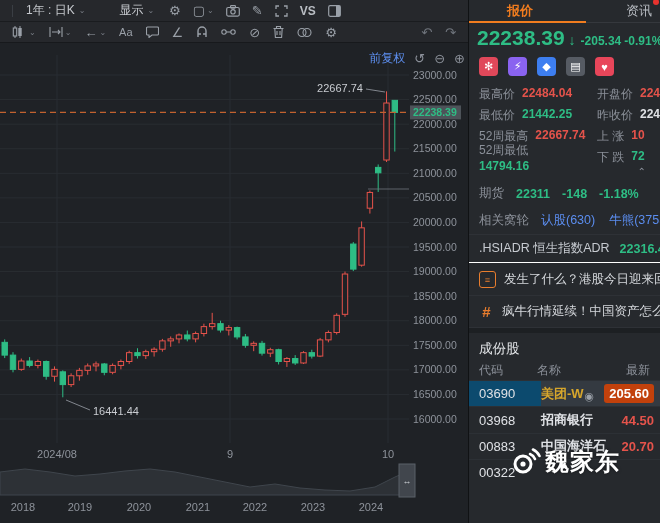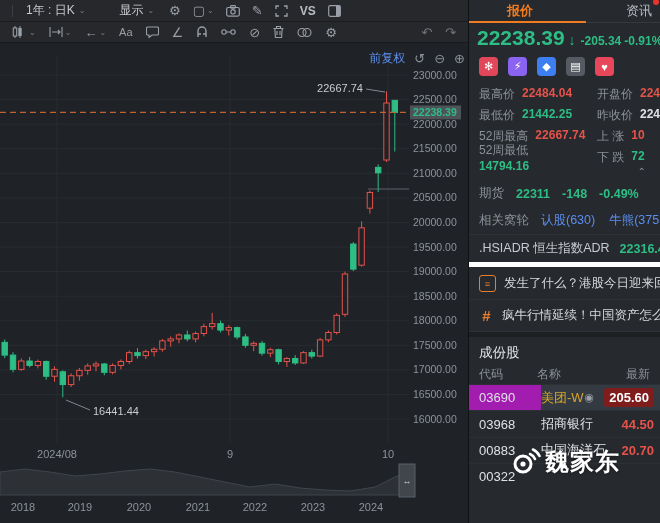--- a/index.html
+++ b/index.html
@@ -50,42 +50,42 @@
   .srow{display:flex;height:21px;align-items:center;font-size:12px;white-space:nowrap;}
   .spl{width:118px;display:flex;flex:none;}
   .slabel{color:#8b9099;margin-right:7px;}
   .sval{font-weight:bold;}
   .c-red{color:#e5534b}.c-green{color:#2ebd85}.c-white{color:#dfe1e5}
   .collapse{height:12px;text-align:right;padding-right:14px;color:#8b9099;font-size:10px;line-height:8px;flex:none;cursor:pointer;}
   .inforow{height:27px;display:flex;align-items:center;padding:0 10px;font-size:12.5px;white-space:nowrap;flex:none;}
   .inforow .lbl{color:#8b9099;margin-right:12px;}
   .grn{color:#2ebd85;font-weight:bold;}
   .blue{color:#5b8def;}
-  .adr{border-top:1px solid #2e3136;border-bottom:5px solid #ffffff;color:#c6cad0;text-align:right;}
+  .adr{border-top:1px solid #2e3136;border-bottom:1px solid #ffffff;color:#c6cad0;text-align:right;}
   .adr .v{margin-left:10px;}
   .newsrow{height:31px;display:flex;align-items:center;padding:0 10px;gap:8px;border-bottom:1px solid #2e3136;
            font-size:12.5px;color:#d6d9dd;white-space:nowrap;overflow:hidden;flex:none;cursor:pointer;}
   .nicon1{width:15px;height:15px;border:1.5px solid #e87d2e;border-radius:3px;color:#e87d2e;font-size:9px;
           display:flex;align-items:center;justify-content:center;flex:none;}
   .nicon2{color:#e87d2e;font-size:15px;font-weight:bold;width:15px;text-align:center;flex:none;}
   .gapband{height:5px;background:#1d2023;flex:none;}
   .ctitle{height:24px;display:flex;align-items:center;padding:4px 10px 0;font-size:13.5px;color:#e3e5e8;flex:none;}
   .thead{height:19px;display:flex;align-items:center;padding:0 10px;color:#8b9099;font-size:12px;flex:none;justify-content:center;}
   .th-name{margin-left:34px;}
   .th-last{margin-left:auto;}
   .trow{height:25.4px;display:flex;align-items:center;font-size:13px;border-top:1px solid #2c3035;
         padding:0 6px 0 0;flex:none;cursor:pointer;}
   .trow.hl{background:#343a41;}
   .tcode{width:62px;padding-left:10px;color:#dfe1e5;flex:none;align-self:stretch;display:flex;align-items:center;}
-  .trow.hl .tcode{background:#a21caf;}
-  .tname{color:#dfe1e5;display:flex;align-items:center;gap:1px;}
+  .trow.hl .tcode{background:#0c4a6e;}
+  .tname{color:#dfe1e5;display:flex;align-items:flex-end;gap:1px;font-weight:bold;}
   .tname.yellow{color:#d6a62c;}
   .watch{color:#9aa0a8;font-size:11px;}
   .tprice{margin-left:auto;font-weight:bold;}
-  .pbadge{background:#7f1d1d;color:#fff;border-radius:3px;padding:2px 5px;}
+  .pbadge{background:#c2410c;color:#fff;border-radius:3px;padding:2px 5px;}
   .wm{position:absolute;left:48px;top:446px;display:flex;align-items:center;gap:4px;z-index:9;pointer-events:none;}
   .wm .t{font-size:24px;font-weight:bold;color:#fff;text-shadow:0 0 3px rgba(0,0,0,.6);letter-spacing:1px;}
   svg text{font-family:"Liberation Sans","DejaVu Sans",sans-serif;}
 </style>
 </head>
 <body>
 
 <div class="app">
 
   <div class="left">
@@ -411,21 +411,21 @@
             <span class="sval c-green">72</span>
           </span>
         </div>
       </div>
     <div class="collapse"><span>⌃</span></div>
 
     <div class="inforow">
       <span class="lbl">期货</span>
       <span class="grn" style="margin-right:12px">22311</span>
       <span class="grn" style="margin-right:12px">-148</span>
-      <span class="grn">-0.49%</span>
+      <span class="grn">-1.18%</span>
     </div>
 
     <div class="inforow">
       <span class="lbl">相关窝轮</span>
       <span class="blue" style="margin-right:14px">认股(630)</span>
       <span class="blue">牛熊(3753)</span>
     </div>
 
     <div class="inforow adr">
       <span>.HSIADR 恒生指数ADR</span>

